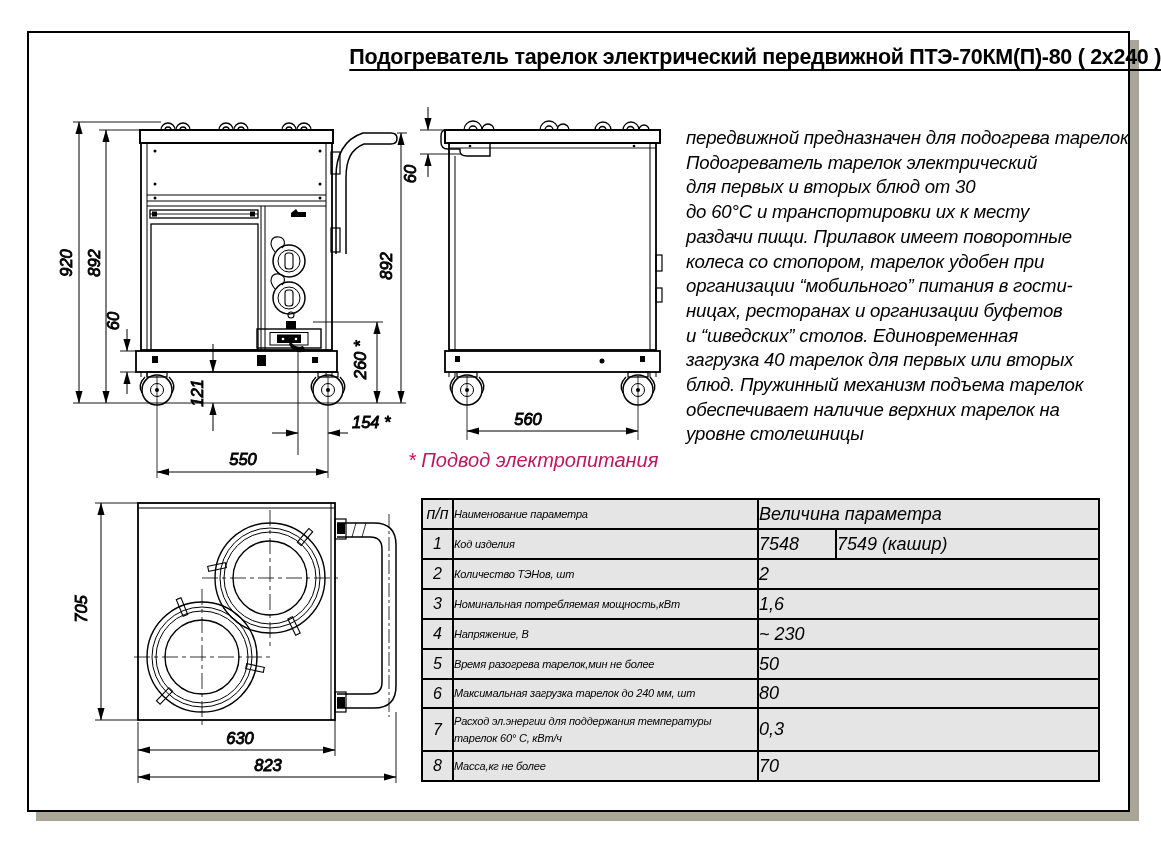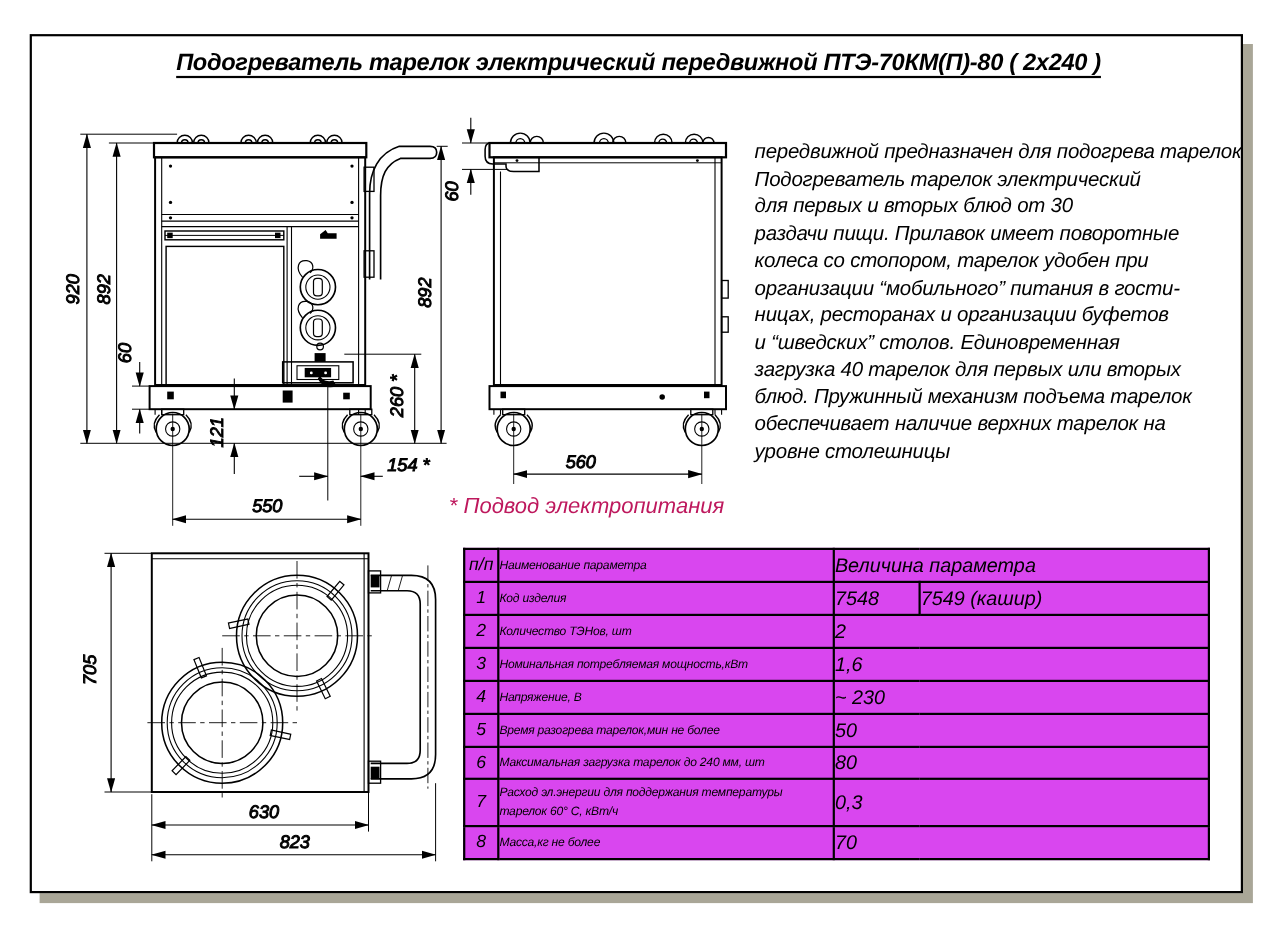--- a/index.html
+++ b/index.html
@@ -1,27 +1,27 @@
 <!DOCTYPE html>
 <html><head>
 <meta charset="utf-8">
 <style>
   html,body{margin:0;padding:0;background:#fff;width:1161px;height:847px;position:relative;
             overflow:hidden;font-family:"Liberation Sans",sans-serif;}
   .sheet{position:absolute;left:27px;top:31px;width:1099px;height:777px;background:#fff;
          border:2px solid #000;box-shadow:9px 9px 0 0 #a9a697;}
-  .title{position:absolute;left:0;top:45px;width:1161px;text-align:center;
-         font-size:21.5px;font-weight:bold;font-style:italic;letter-spacing:-0.3px;
+  .title{position:absolute;left:0;top:45px;width:1161px;text-align:right;
+         font-size:21.5px;font-weight:bold;letter-spacing:-0.3px;
          text-decoration:underline;text-underline-offset:5px;color:#000;}
   .overlay{position:absolute;left:0;top:0;width:1161px;height:847px;}
   .desc{position:absolute;left:686px;top:126px;color:#000;font-style:italic;
         font-size:18.6px;line-height:24.7px;white-space:nowrap;letter-spacing:-0.2px;}
   .note{position:absolute;left:408px;top:449px;color:#be185d;font-style:italic;font-size:20px;}
   table.params{position:absolute;left:421px;top:498px;width:677px;border-collapse:collapse;
-               table-layout:fixed;background:#d946ef;}
+               table-layout:fixed;background:#e5e5e5;}
   table.params th,table.params td{border:2px solid #000;font-style:italic;font-weight:normal;
                color:#000;padding:0;overflow:hidden;}
   .cnum{text-align:center;font-size:16px;}
   .cname{text-align:left;padding-left:9px;font-size:11px;letter-spacing:-0.2px;line-height:17px;}
   .cval{text-align:left;font-size:18px;}
   tr.rh{height:30px;} tr.rr{height:30px;} tr.r6{height:29px;} tr.r7{height:43px;}
   .dt{font:italic 16.5px "Liberation Sans",sans-serif;fill:#000;text-anchor:middle;}
   .dts{font:italic 16.5px "Liberation Sans",sans-serif;fill:#000;text-anchor:start;}
 </style>
 </head>
@@ -254,20 +254,21 @@
     <text class="dt" transform="rotate(-90 87 609)" x="87" y="609">705</text>
     <text class="dt" x="240" y="744">630</text>
     <text class="dt" x="268" y="771">823</text>
   </g>
 </svg>
 
 <div class="desc">
   <div>передвижной предназначен для подогрева тарелок</div>
   <div>Подогреватель тарелок электрический</div>
   <div>для первых и вторых блюд от 30</div>
+  <div>до 60°С и транспортировки их к месту</div>
   <div>раздачи пищи. Прилавок имеет поворотные</div>
   <div>колеса со стопором, тарелок удобен при</div>
   <div>организации “мобильного” питания в гости-</div>
   <div>ницах, ресторанах и организации буфетов</div>
   <div>и “шведских” столов. Единовременная</div>
   <div>загрузка 40 тарелок для первых или вторых</div>
   <div>блюд. Пружинный механизм подъема тарелок</div>
   <div>обеспечивает наличие верхних тарелок на</div>
   <div>уровне столешницы</div>
 </div>

